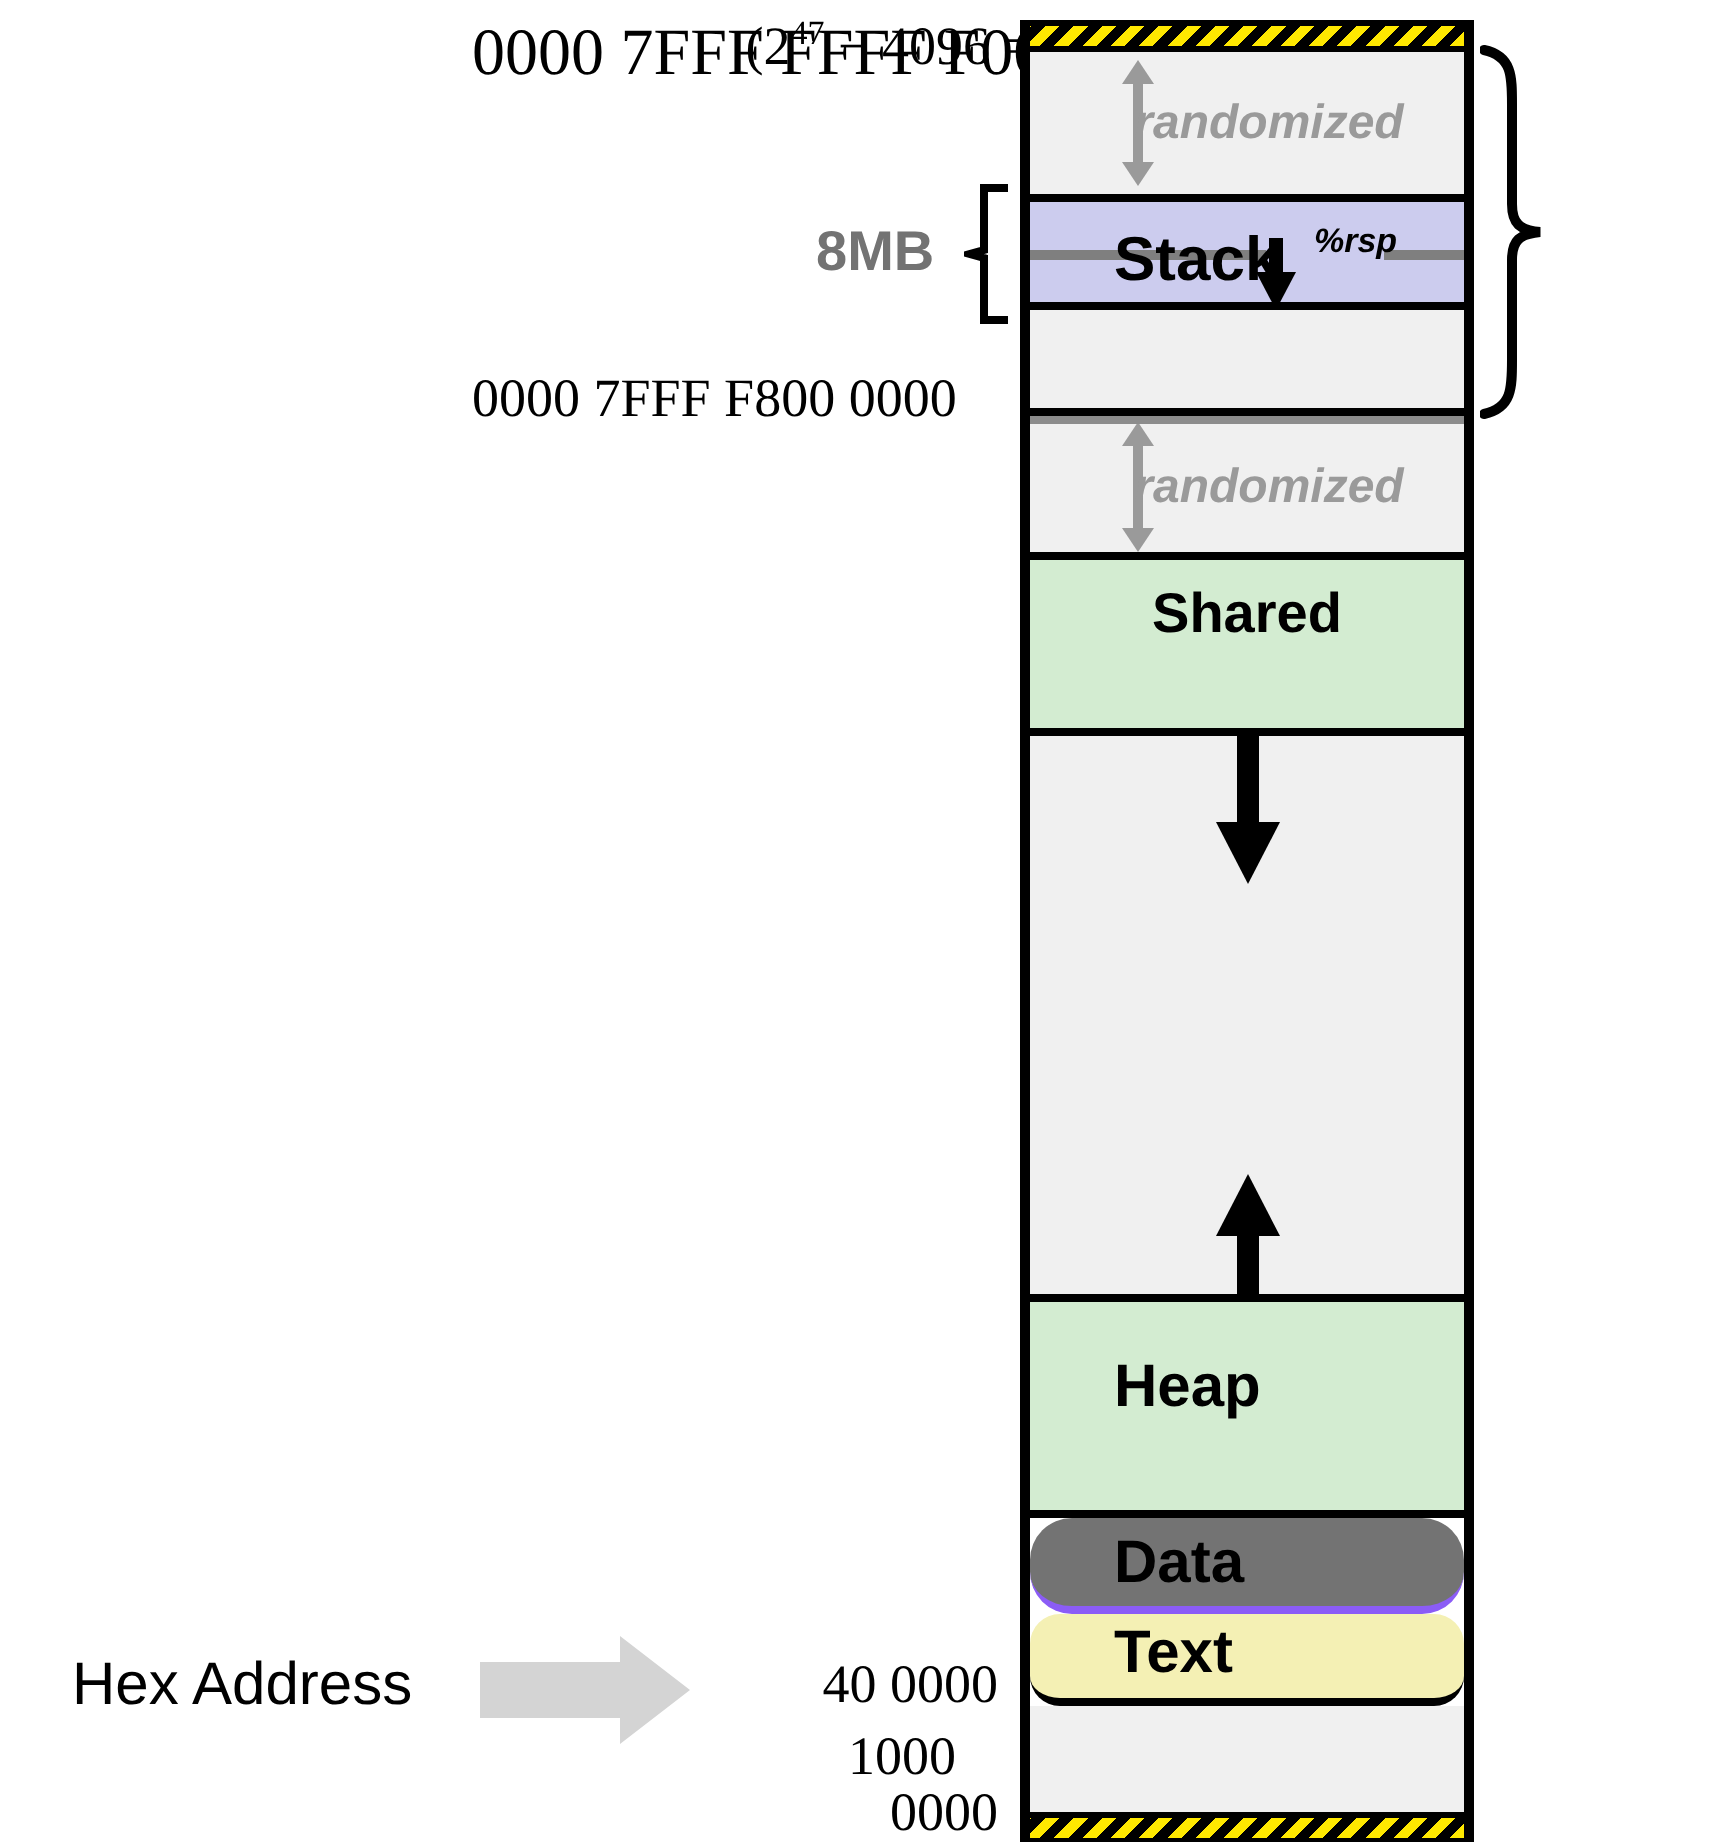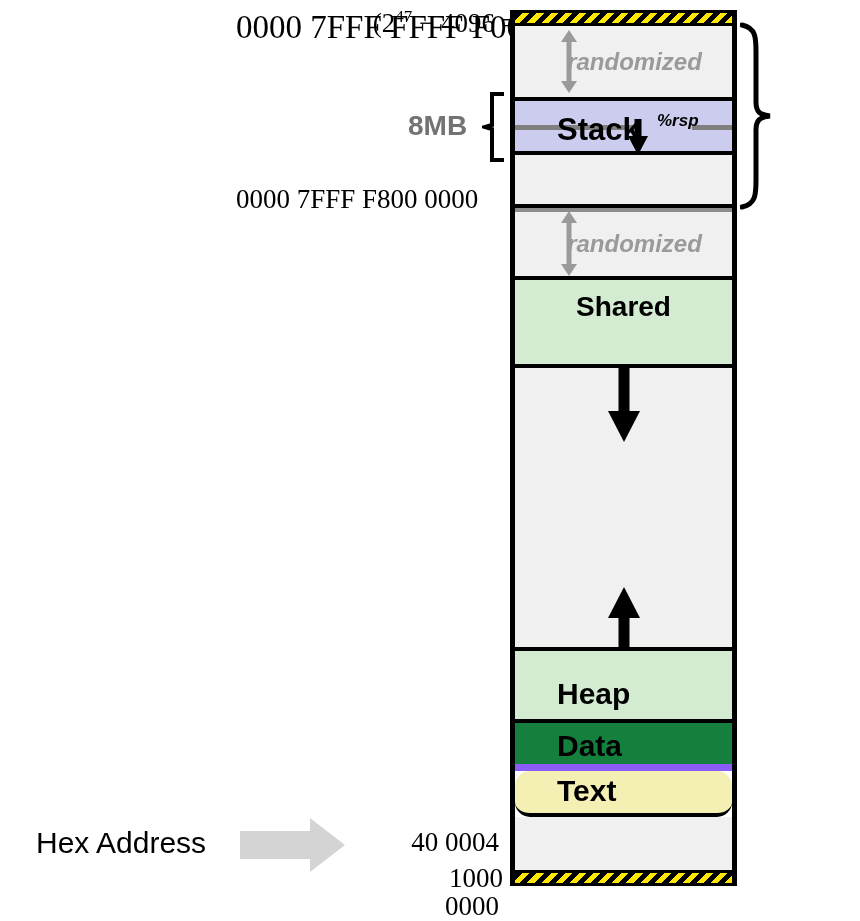--- a/index.html
+++ b/index.html
@@ -97,24 +97,24 @@
   }
 
   .seg-rand1   { height: 71px; }
   .seg-stack   { height: 58px; background: #ccccee;
                  border-top: 4px solid #000000; border-bottom: 4px solid #000000; }
   .seg-gap1    { height: 49px; }
   .seg-rand2   { height: 72px; border-top: 4px solid #000000; }
   .seg-shlib   { height: 92px; background: #d3ecd1;
                  border-top: 4px solid #000000; border-bottom: 4px solid #000000; }
   .seg-gap2    { height: 279px; }
-  .seg-heap    { height: 76px; background: #d3ecd1;
+  .seg-heap    { height: 112px; background: #d3ecd1;
                  border-top: 4px solid #000000; border-bottom: 4px solid #000000; }
-  .seg-data    { height: 48px; background: #15803d;
-                 border-bottom: 7px solid #8b5cf6; }
+  .seg-data    { height: 48px; background: #737373;
+                 border-bottom: 4px solid #8b5cf6; border-radius: 21px; }
   .seg-text    { height: 46px; background: #f4f0b4;
                  border-bottom: 4px solid #000000; border-radius: 15px; }
   .seg-gap3    { height: 53px; }
 
   
   .lbl-center {
     position: absolute;
     left: 0; right: 0;
     text-align: center;
   }
@@ -272,23 +272,23 @@
 <div class="canvas">
 
   <div class="addr addr-top">
     <span>(2</span><span class="sup">47</span><span> − 4096 =)</span>
   </div>
 
   <div class="addr addr-hex-top" style="right:auto; left:236px;">0000 7FFF FFFF F000</div>
 
   <div class="addr addr-2" style="right:auto; left:236px;">0000 7FFF F800 0000</div>
 
-  <div class="addr addr-40" style="right:auto; left:404px; width:95px;">40 0004</div>
-
-  <div class="addr addr-1000" style="right:auto; left:408px; width:95px;">1000</div>
+  <div class="addr addr-40" style="right:auto; left:404px; width:95px;">40 0000</div>
+
+  <div class="addr addr-1000" style="right:auto; left:383px; width:95px;">1000</div>
 
   <div class="addr addr-0000" style="right:auto; left:404px; width:95px;">0000</div>
 
   <div class="hexaddr-label">Hex Address</div>
 
   <svg class="hexaddr-arrow" viewBox="0 0 105 54">
     <polygon points="0,13 70,13 70,0 105,27 70,54 70,41 0,41" fill="#d4d4d4"></polygon>
   </svg>
 
   <div class="lbl-8mb">8MB</div>

